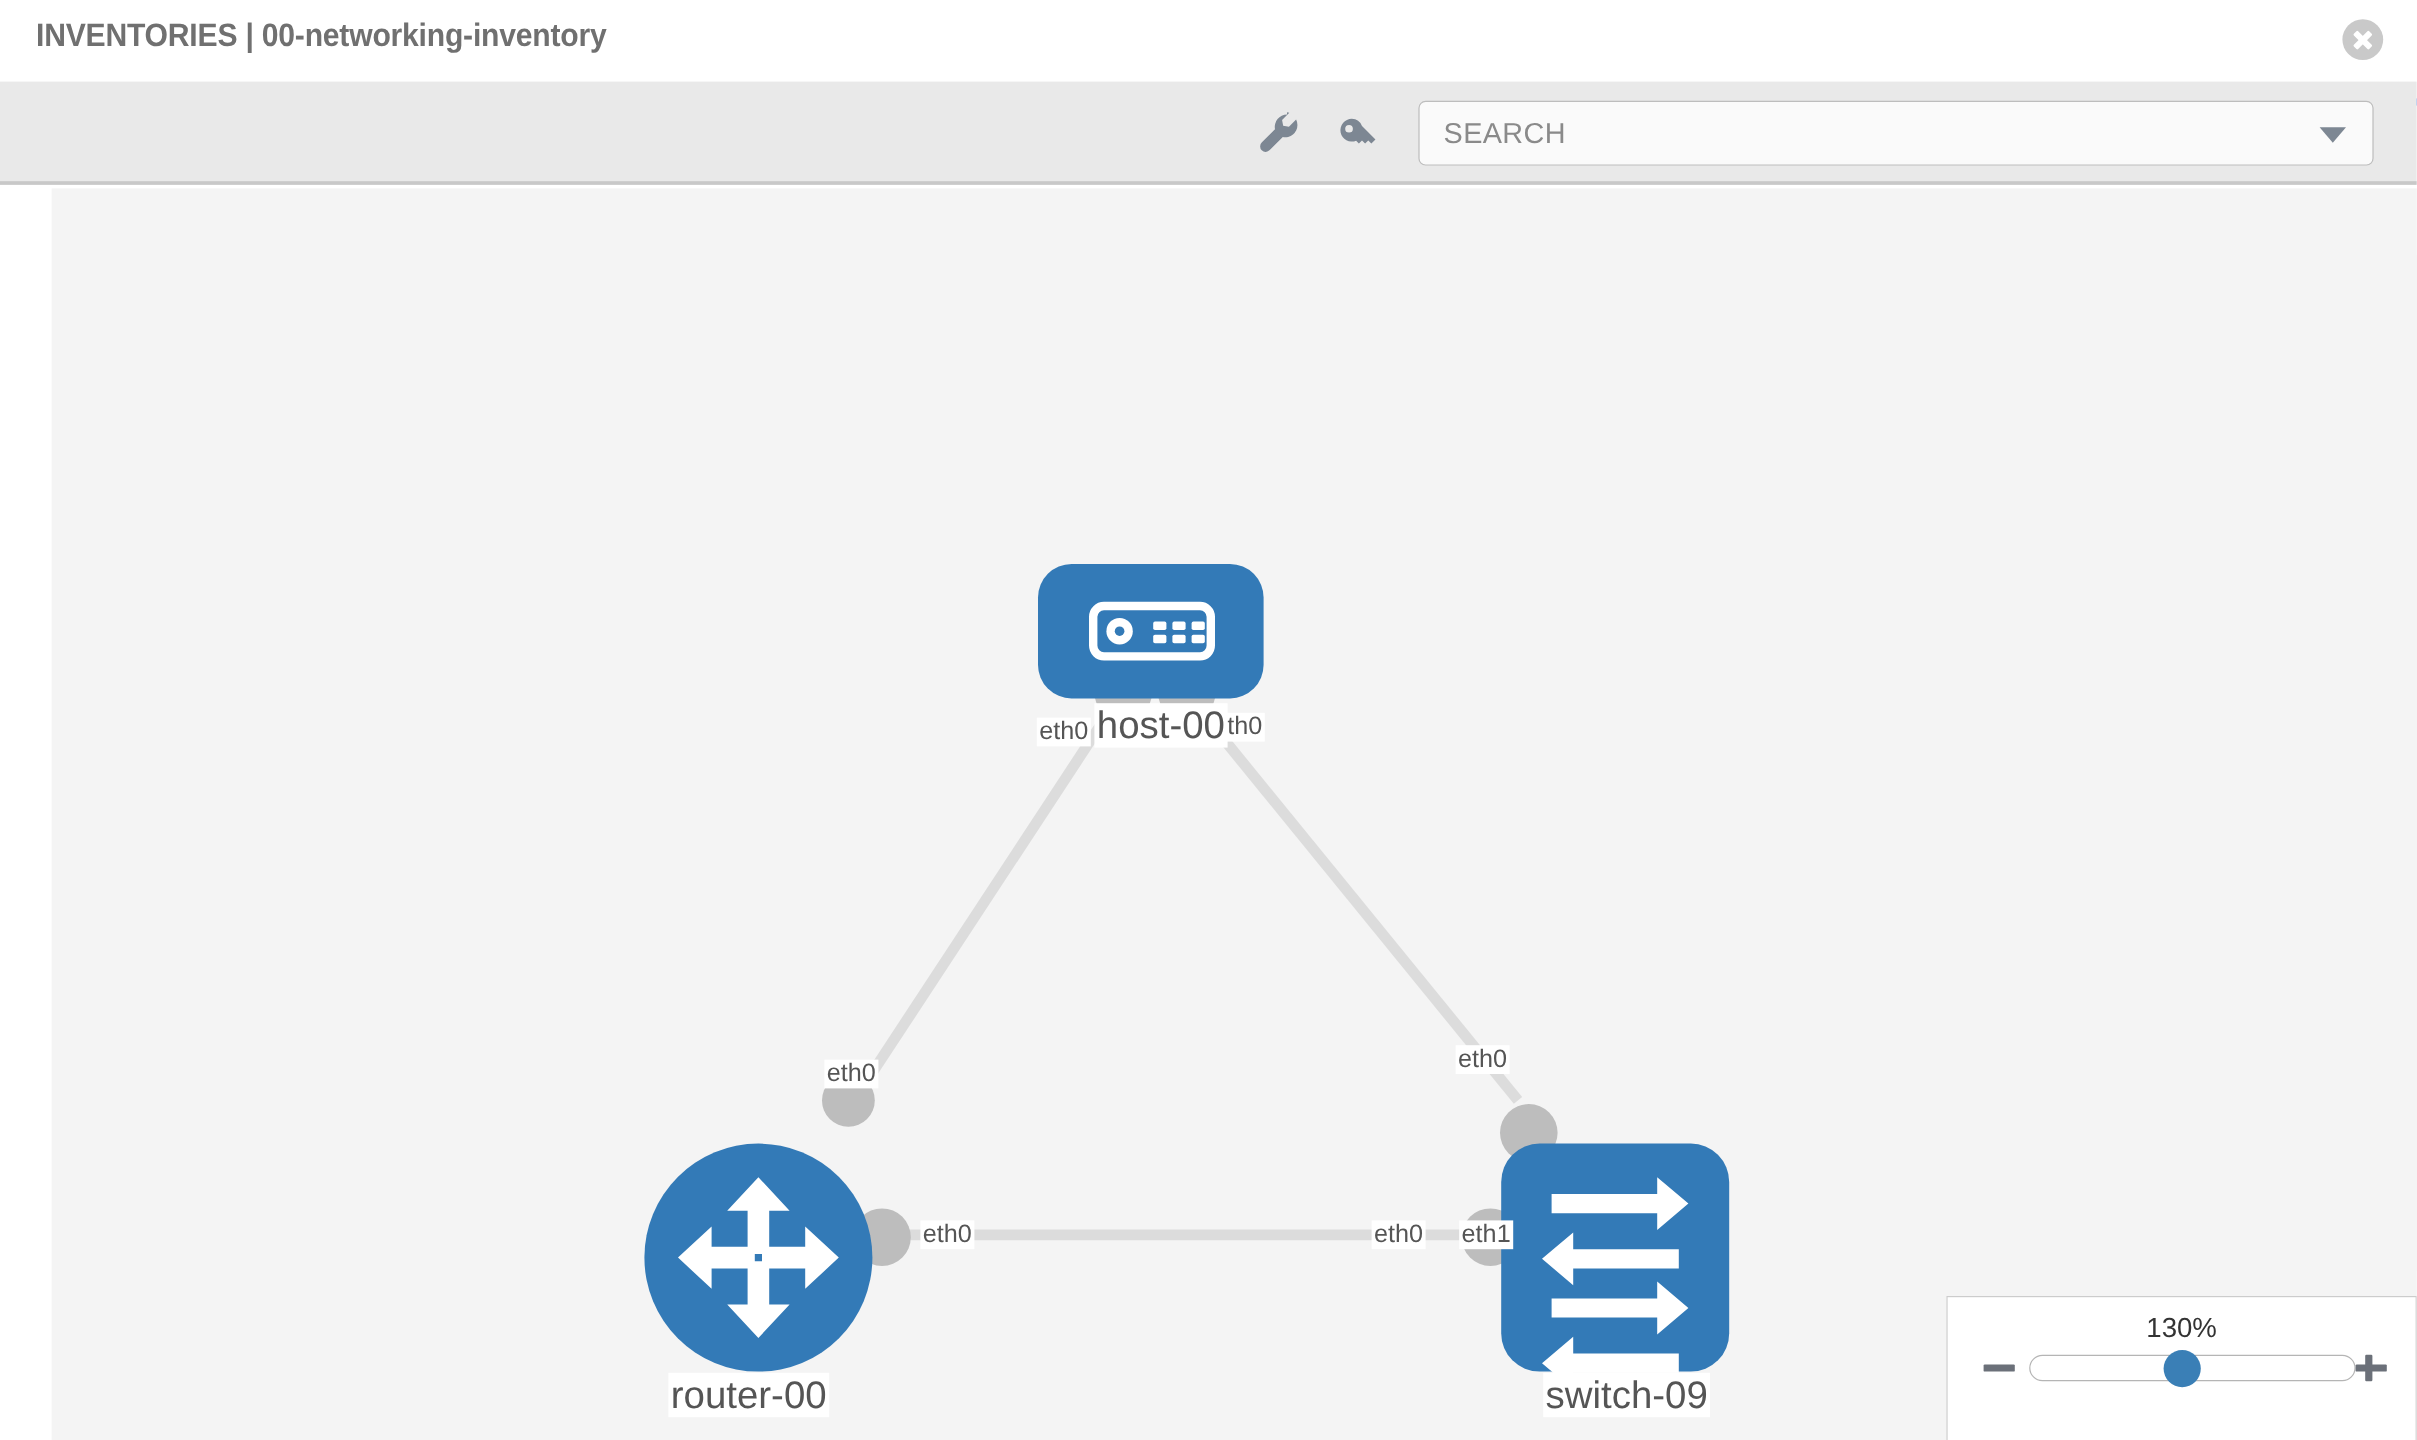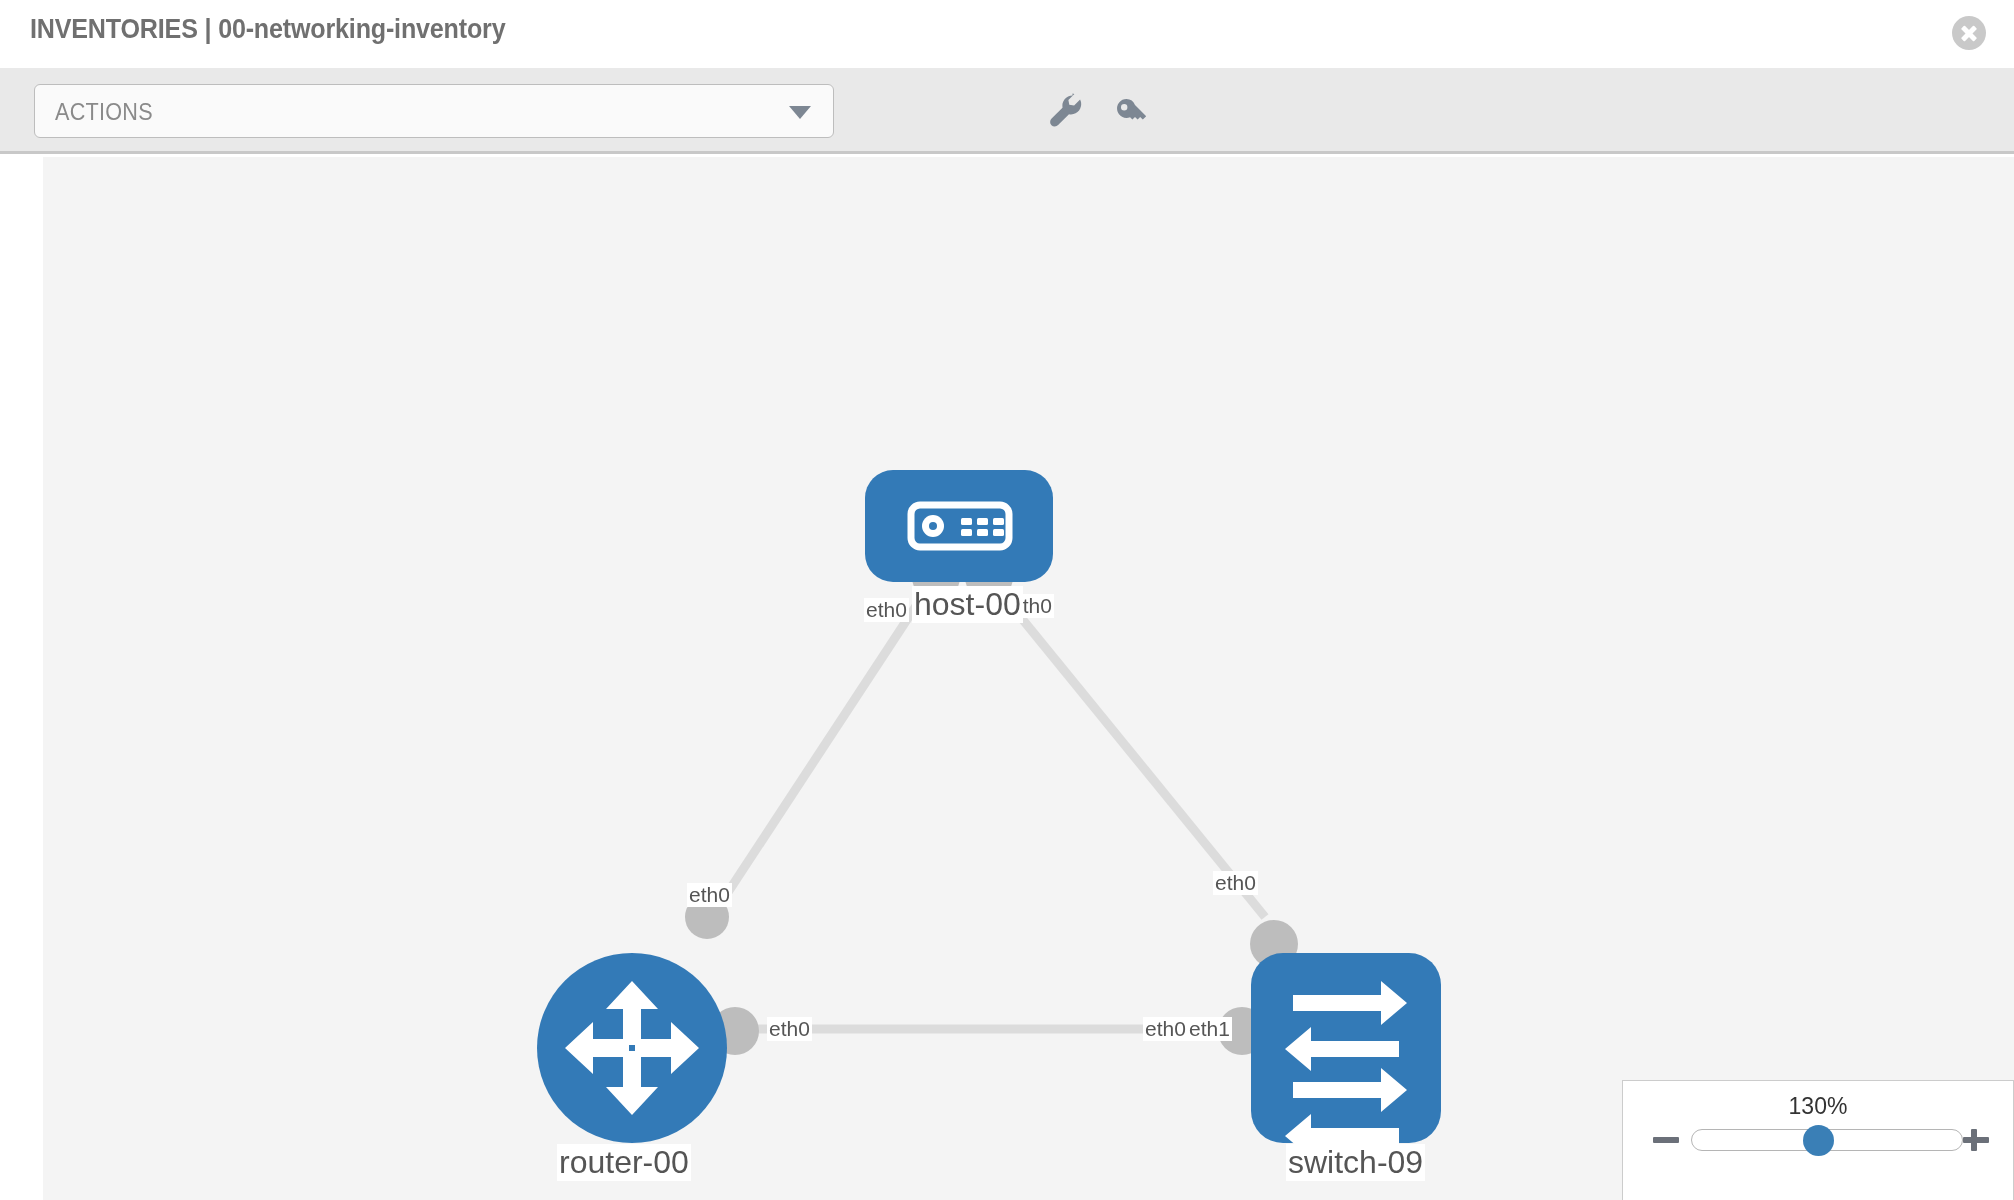--- a/index.html
+++ b/index.html
@@ -258,37 +258,37 @@
 
 <div id="app">
 
   <div class="header">
     <div class="header-title">INVENTORIES | 00-networking-inventory</div>
     <div class="close-btn"></div>
   </div>
 
   <div class="toolbar">
 
-    <div class="actions-select">
-      <div class="actions-label">ACTIONS</div>
-      <div class="caret actions-caret"></div>
-    </div>
 
     <div class="tool-icon wrench-icon">
       <svg width="46" height="46" viewBox="0 0 46 46">
         <path d="M32.5 7.5a10.2 10.2 0 0 0-10 12.2L11.6 30.6a4.6 4.6 0 1 0 6.5 6.5L29 26.2a10.2 10.2 0 0 0 12.2-10 10 10 0 0 0-1.1-4.6l-6 6-4.8-.9-.9-4.8 6-6a10 10 0 0 0-1.9-.4z" fill="#7d8793"></path>
       </svg>
     </div>
 
     <div class="tool-icon key-icon">
       <svg width="46" height="46" viewBox="0 0 46 46">
         <path d="M16.5 11a9.5 9.5 0 1 0 3.6 18.3l2.3 2.3 2.6-2.6 2.6 2.6 2.6-2.6 2.6 2.6 3.4-3.4-11.2-11.2A9.5 9.5 0 0 0 16.5 11zm-2.3 5.1a3.2 3.2 0 1 1 0 6.4 3.2 3.2 0 0 1 0-6.4z" fill="#7d8793"></path>
       </svg>
     </div>
 
+    <div class="search-box">
+      <input class="search-input" type="text" placeholder="SEARCH" style="">
+      <div class="caret search-caret"></div>
+    </div>
   </div>
 
   <div class="canvas">
 
     <svg class="topology-svg" viewBox="0 0 2014 1043">
 
       <g>
         <line x1="672" y1="755" x2="892" y2="420" stroke="#dcdcdc" stroke-width="9"></line>
         <line x1="945" y1="420" x2="1222" y2="760" stroke="#dcdcdc" stroke-width="9"></line>
         <line x1="676" y1="872" x2="1216" y2="872" stroke="#dcdcdc" stroke-width="9"></line>
@@ -350,21 +350,21 @@
       </g>
 
     </svg>
 
     <div class="iface-label" style="left:821px; top:441px;">eth0</div>
     <div class="iface-label" style="left:966px; top:437px;">eth0</div>
     <div class="iface-label" style="left:644px; top:726px;">eth0</div>
     <div class="iface-label" style="left:1170px; top:714px;">eth0</div>
     <div class="iface-label" style="left:724px; top:860px;">eth0</div>
     <div class="iface-label" style="left:1100px; top:860px;">eth0</div>
-    <div class="iface-label" style="left:1144px; top:860px;">eth1</div>
+    <div class="iface-label" style="left:1173px; top:860px;">eth1</div>
 
     <div class="node-label" style="left:869px; top:429px;">host-00</div>
     <div class="node-label" style="left:514px; top:987px;">router-00</div>
     <div class="node-label" style="left:1243px; top:987px;">switch-09</div>
 
   </div>
 
   <div class="zoom-widget">
     <div class="zoom-percent">130%</div>
     <div class="zoom-minus"></div>

